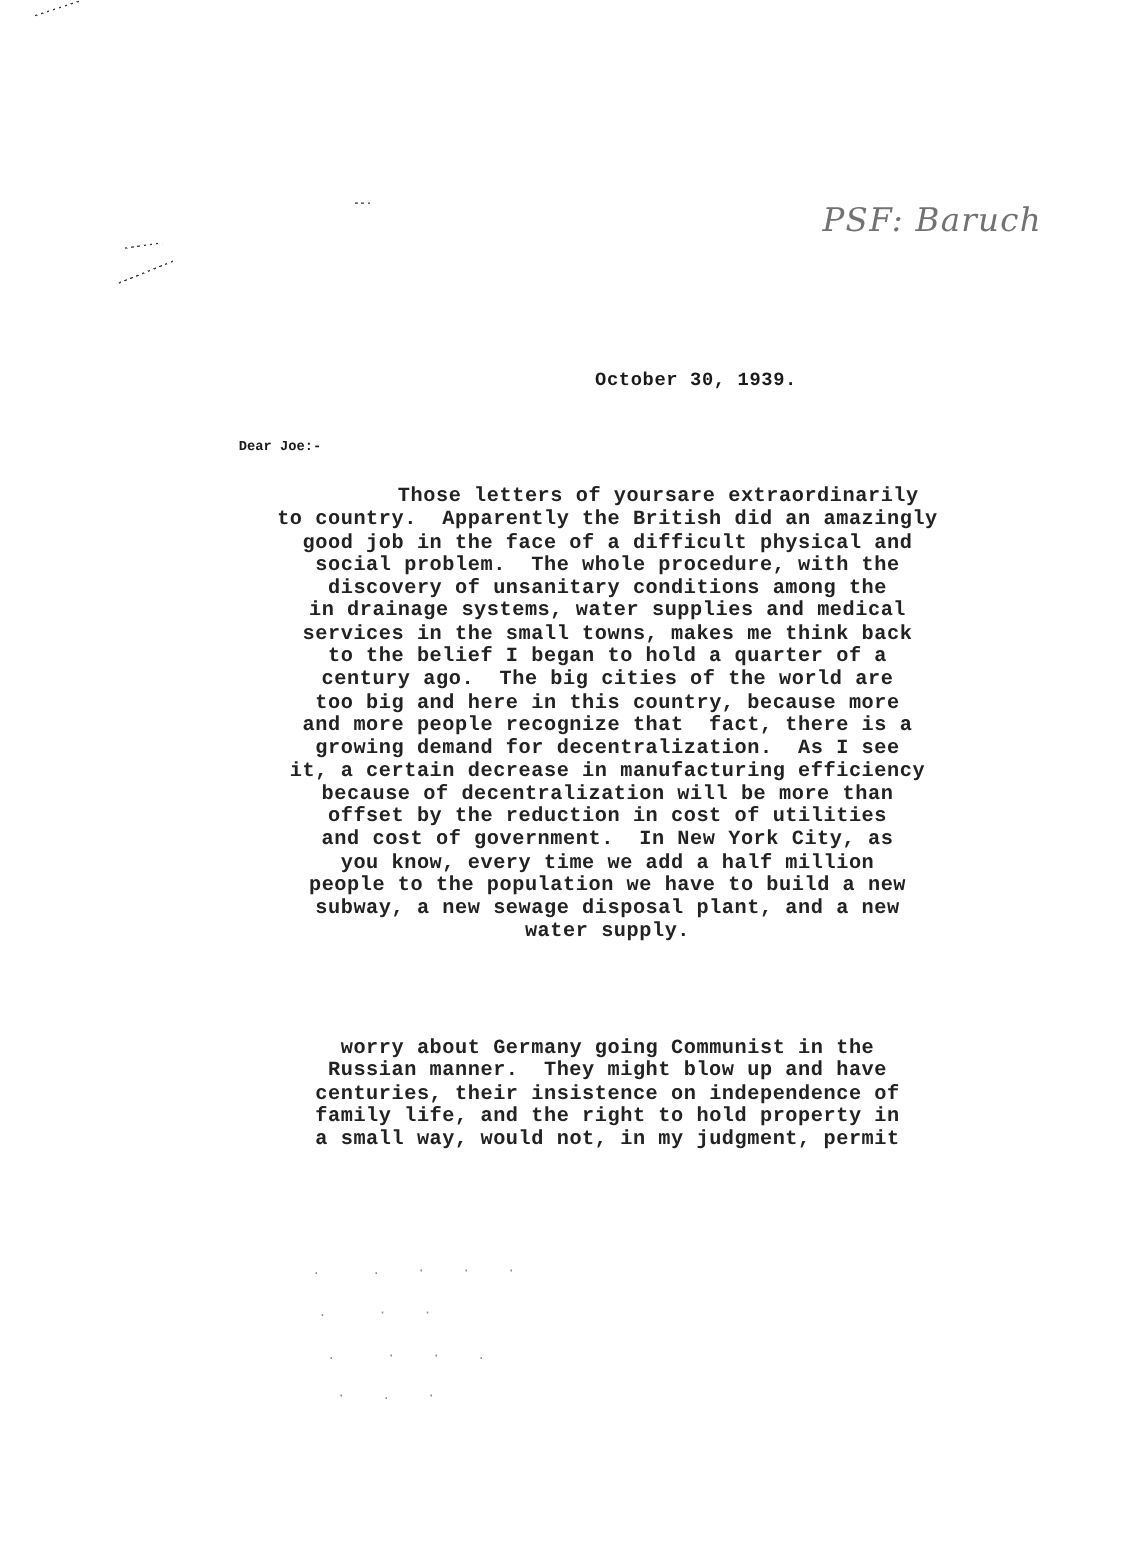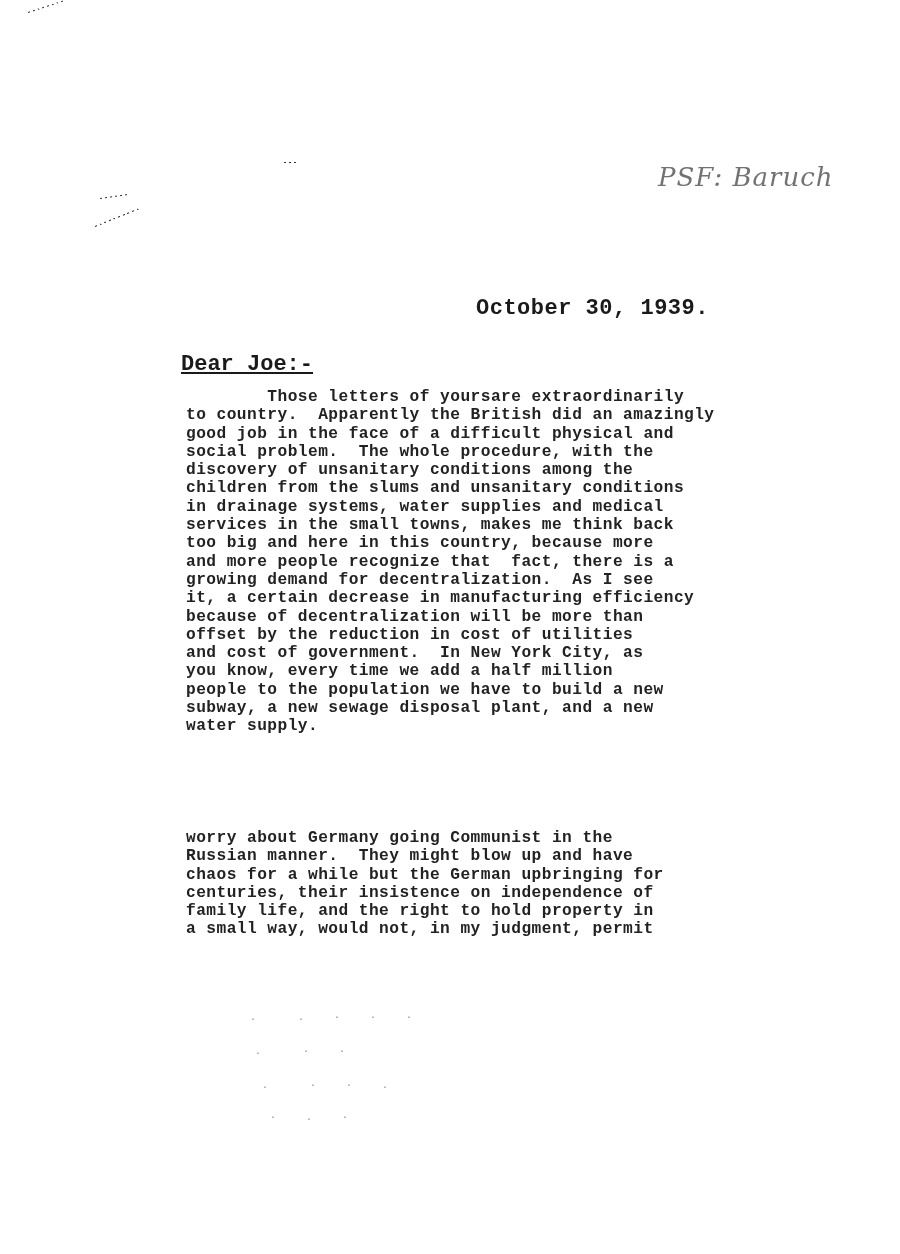--- a/index.html
+++ b/index.html
@@ -35,47 +35,47 @@
       font-style: italic;
       font-size: 26px;
       color: #444;
       letter-spacing: 1px;
       opacity: 0.75;
     }
     .date-line {
       position: absolute;
       left: 476px;
       top: 296px;
-      font-size: 22px;
+      font-size: 15px;
       font-weight: bold;
       letter-spacing: 0.5px;
     }
     .salutation {
       position: absolute;
-      left: 181px;
+      left: 191px;
       top: 352px;
-      font-size: 22px;
+      font-size: 11px;
       font-weight: bold;
-      text-decoration: underline;
     }
     .paragraph {
       position: absolute;
       left: 186px;
       width: 600px;
     }
     .para-1 { top: 388px; }
     .para-2 { top: 829px; }
     .line {
       display: block;
       white-space: pre;
       font-size: 16.2px;
       line-height: 18.3px;
       font-weight: bold;
       letter-spacing: 0.45px;
       color: #222;
+      text-align: center;
     }
     .faint-marks {
       position: absolute;
       font-size: 10px;
       color: #888;
       white-space: pre;
       letter-spacing: 6px;
     }
   </style>
 </head>
@@ -93,40 +93,40 @@
   <div class="date-line">October 30, 1939.</div>
 
   <div class="salutation">Dear Joe:-</div>
 
   <div class="paragraph para-1">
     <span class="line">        Those letters of yoursare extraordinarily</span>
     <span class="line">to country.  Apparently the British did an amazingly</span>
     <span class="line">good job in the face of a difficult physical and</span>
     <span class="line">social problem.  The whole procedure, with the</span>
     <span class="line">discovery of unsanitary conditions among the</span>
-    <span class="line">children from the slums and unsanitary conditions</span>
     <span class="line">in drainage systems, water supplies and medical</span>
     <span class="line">services in the small towns, makes me think back</span>
+    <span class="line">to the belief I began to hold a quarter of a</span>
+    <span class="line">century ago.  The big cities of the world are</span>
     <span class="line">too big and here in this country, because more</span>
     <span class="line">and more people recognize that  fact, there is a</span>
     <span class="line">growing demand for decentralization.  As I see</span>
     <span class="line">it, a certain decrease in manufacturing efficiency</span>
     <span class="line">because of decentralization will be more than</span>
     <span class="line">offset by the reduction in cost of utilities</span>
     <span class="line">and cost of government.  In New York City, as</span>
     <span class="line">you know, every time we add a half million</span>
     <span class="line">people to the population we have to build a new</span>
     <span class="line">subway, a new sewage disposal plant, and a new</span>
     <span class="line">water supply.</span>
   </div>
 
   <div class="paragraph para-2">
     <span class="line">worry about Germany going Communist in the</span>
     <span class="line">Russian manner.  They might blow up and have</span>
-    <span class="line">chaos for a while but the German upbringing for</span>
     <span class="line">centuries, their insistence on independence of</span>
     <span class="line">family life, and the right to hold property in</span>
     <span class="line">a small way, would not, in my judgment, permit</span>
   </div>
 
   <div class="faint-marks" style="left:250px; top:1012px;">.   .  ·  ·  ·</div>
   <div class="faint-marks" style="left:255px; top:1046px;">.   ·  ·</div>
   <div class="faint-marks" style="left:262px; top:1080px;">.   ·  ·  .</div>
   <div class="faint-marks" style="left:270px; top:1112px;">·  .  ·</div>
 

